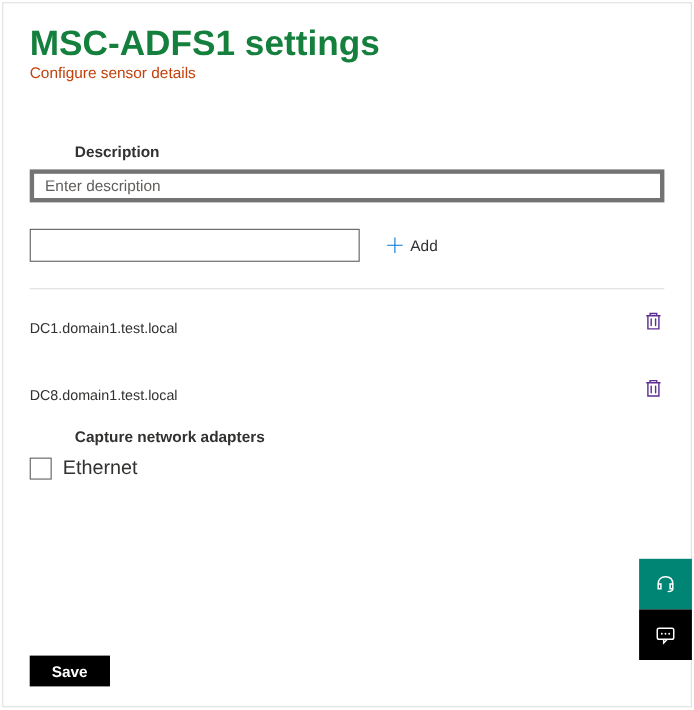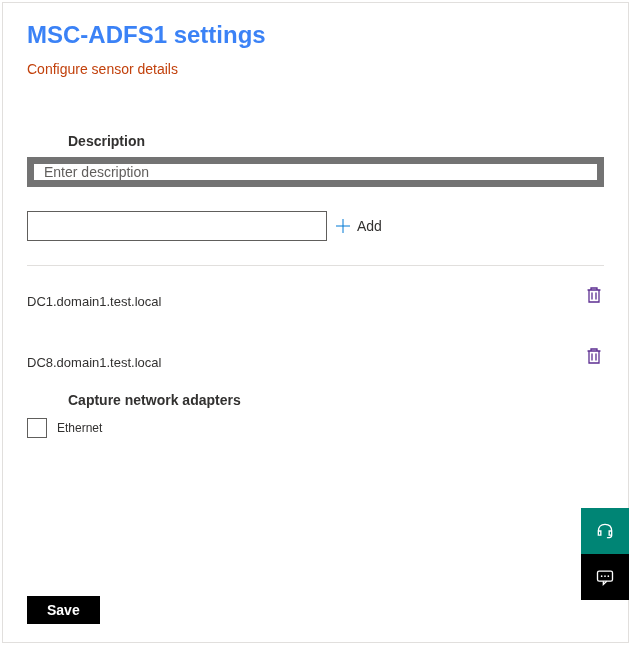--- a/index.html
+++ b/index.html
@@ -13,52 +13,52 @@
     }
     .panel {
       border: 1px solid #e1dfdd;
       width: 627px;
       height: 641px;
       margin: 2px;
       padding: 18px 24px;
       position: relative;
     }
     .title {
-      font-size: 24px;
+      font-size: 32px;
       font-weight: 600;
-      color: #3b82f6;
-      margin-bottom: 12px;
+      color: #15803d;
+      margin-bottom: 0;
     }
     .subtitle {
       font-size: 14px;
       color: #c2410c;
       margin-bottom: 56px;
     }
     .field-label {
       font-size: 14px;
       font-weight: 600;
       color: #323130;
       margin-bottom: 8px;
       padding-left: 41px;
     }
     .text-input {
       width: 100%;
       height: 30px;
-      border: 7px solid #737373;
+      border: 4px solid #737373;
       padding: 0 10px;
       font-size: 14px;
       font-family: inherit;
       color: #323130;
       margin-bottom: 24px;
     }
     .text-input::placeholder { color: #605e5c; }
     .fqdn-row {
       display: flex;
       align-items: center;
-      gap: 4px;
+      gap: 20px;
       margin-bottom: 24px;
     }
     .fqdn-input {
       width: 300px;
       height: 30px;
       border: 1px solid #605e5c;
       padding: 0 10px;
       font-size: 14px;
       font-family: inherit;
     }
@@ -104,21 +104,21 @@
       gap: 10px;
       margin-top: 10px;
     }
     .checkbox {
       width: 20px;
       height: 20px;
       border: 1px solid #605e5c;
       background: #fff;
       cursor: pointer;
     }
-    .adapter-label { font-size: 12px; }
+    .adapter-label { font-size: 18px; }
     .save-btn {
       position: absolute;
       bottom: 18px;
       left: 24px;
       background: #000000;
       color: #fff;
       border: none;
       font-size: 14px;
       font-weight: 600;
       padding: 6px 20px;

